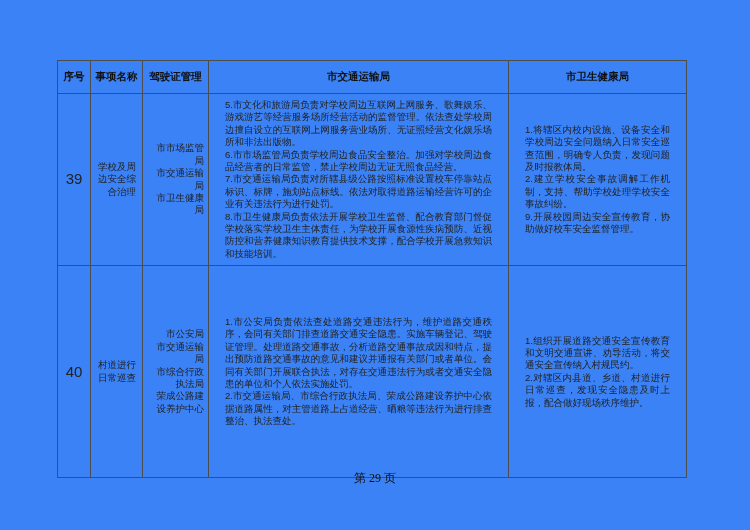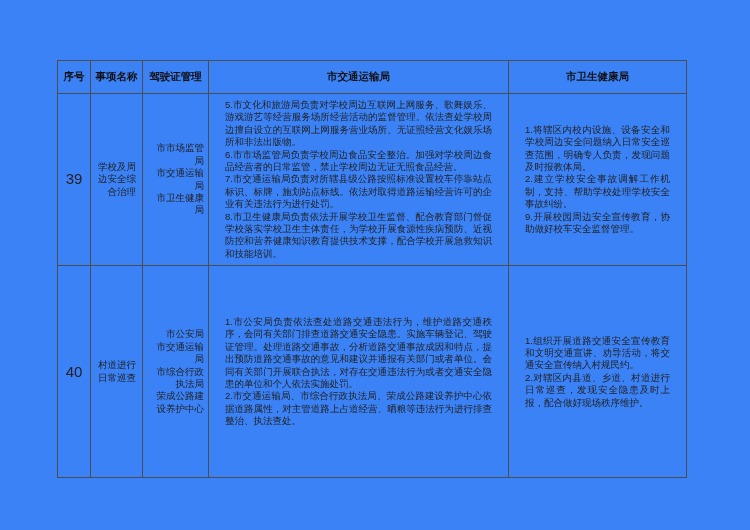--- a/index.html
+++ b/index.html
@@ -125,14 +125,15 @@
 市综合行政执法局
 荣成公路建设养护中心</td>
         <td class="c-duty">1.市公安局负责依法查处道路交通违法行为，维护道路交通秩序，会同有关部门排查道路交通安全隐患。实施车辆登记、驾驶证管理。处理道路交通事故，分析道路交通事故成因和特点，提出预防道路交通事故的意见和建议并通报有关部门或者单位。会同有关部门开展联合执法，对存在交通违法行为或者交通安全隐患的单位和个人依法实施处罚。
 2.市交通运输局、市综合行政执法局、荣成公路建设养护中心依据道路属性，对主管道路上占道经营、晒粮等违法行为进行排查整治、执法查处。</td>
         <td class="c-duty">1.组织开展道路交通安全宣传教育和文明交通宣讲、劝导活动，将交通安全宣传纳入村规民约。
 2.对辖区内县道、乡道、村道进行日常巡查，发现安全隐患及时上报，配合做好现场秩序维护。</td>
       </tr>
     </tbody>
   </table>
 
+  <div class="footer">第 29 页</div>
 
 </div>
 
 </body></html>

